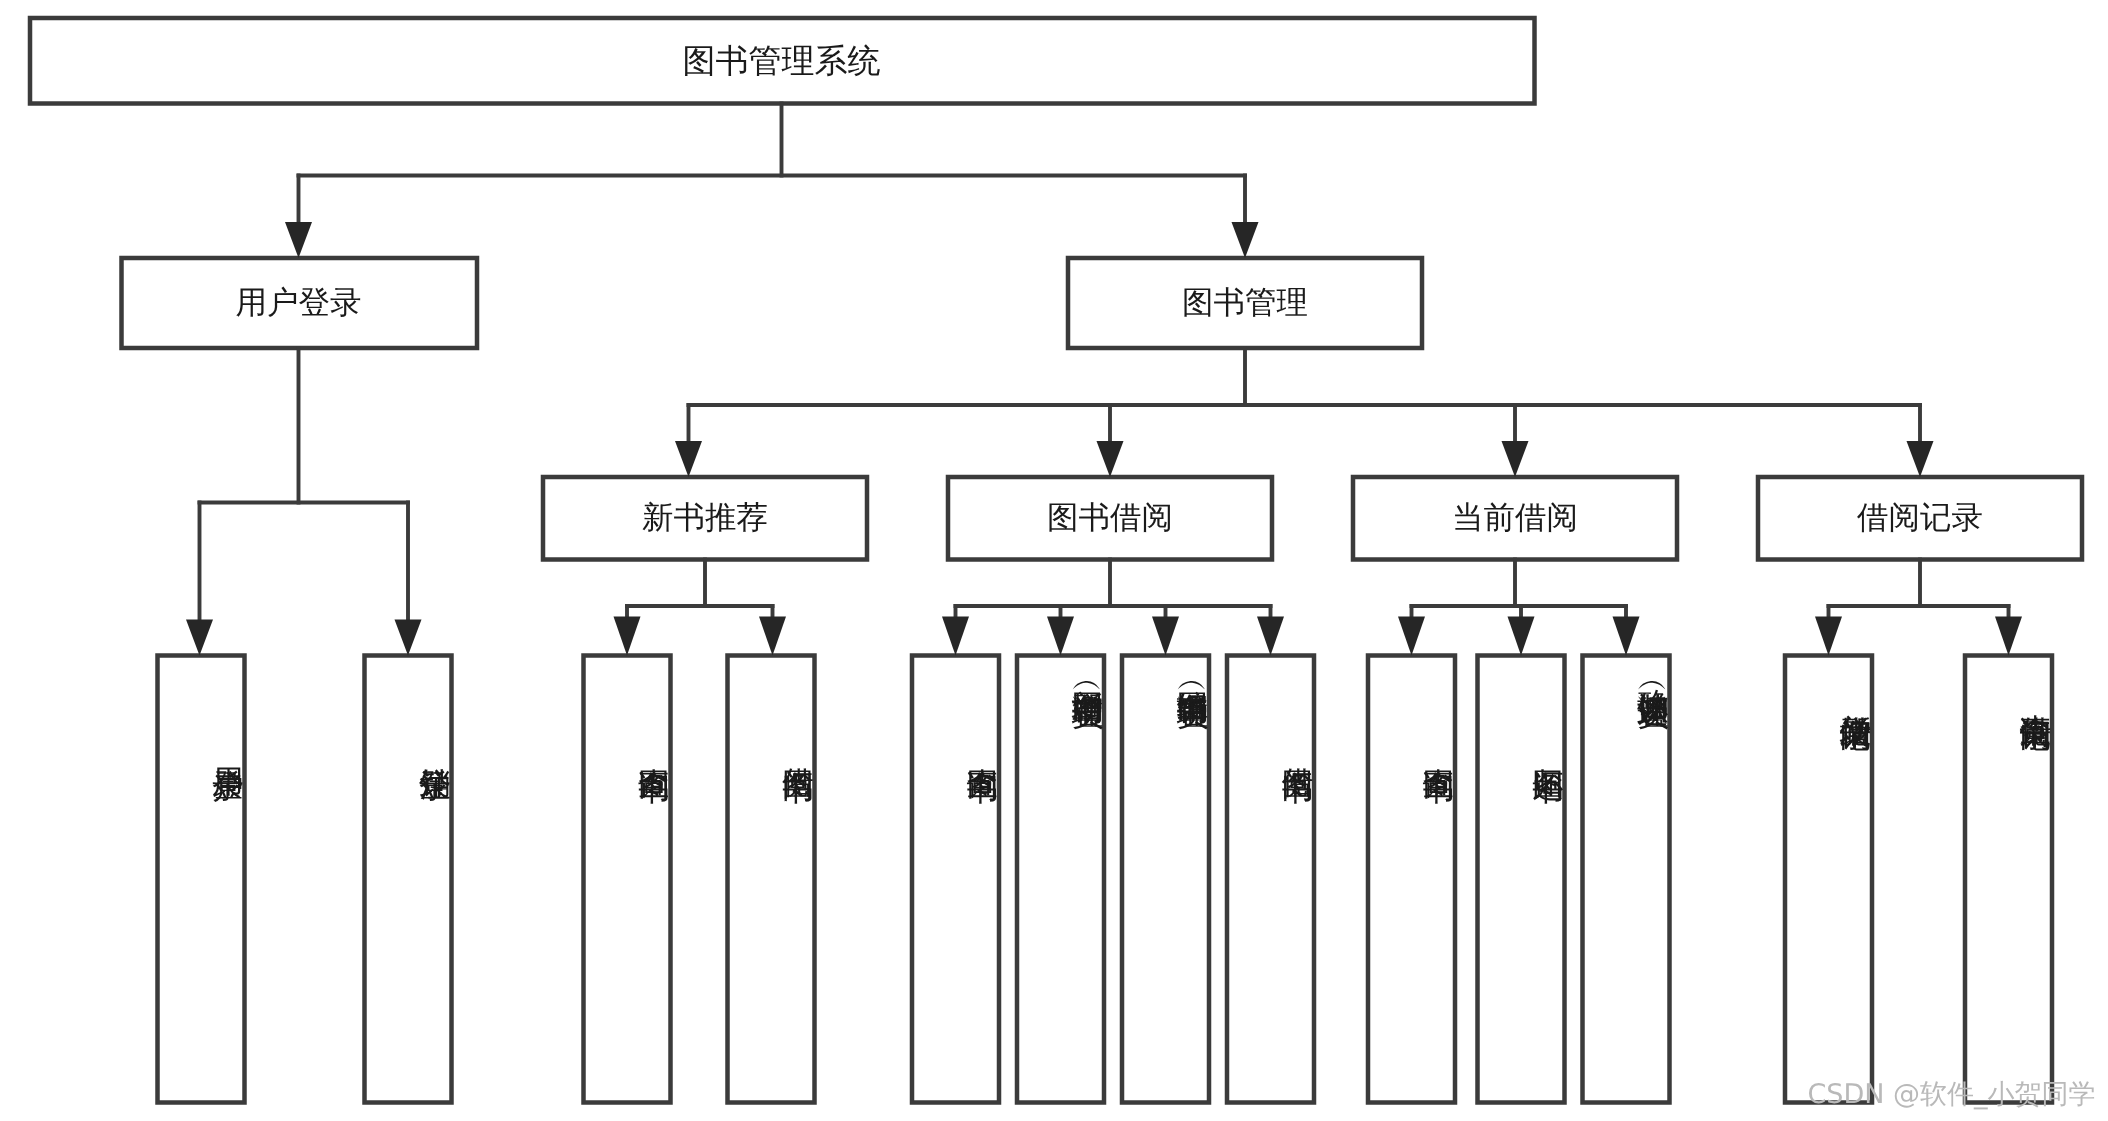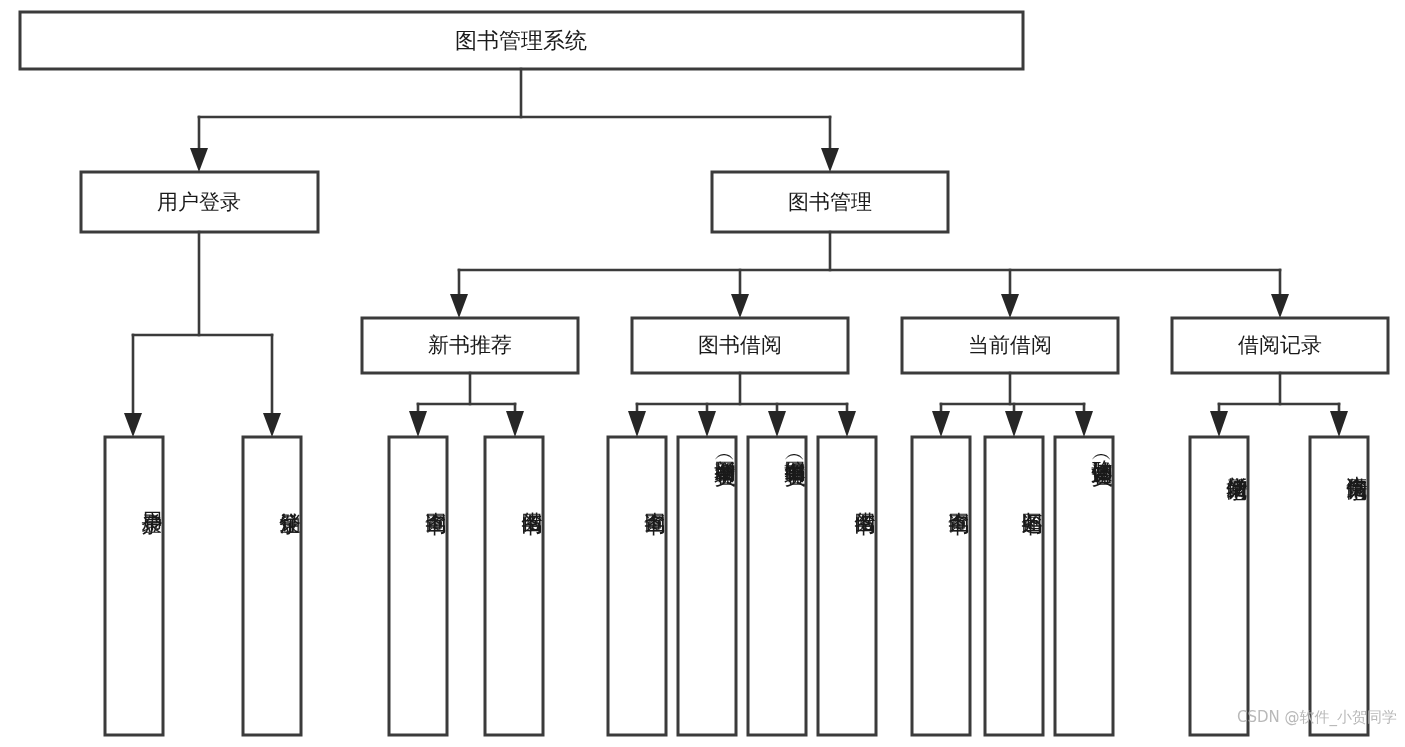--- a/index.html
+++ b/index.html
@@ -65,23 +65,23 @@
     line-height: 1.06;
     color: #1a1a1a;
     letter-spacing: 1px;
     white-space: nowrap;
     text-align: center;
     pointer-events: none;
   }
   .watermark {
     position: absolute;
     right: 8px;
-    bottom: 20px;
-    font-family: "DejaVu Sans", "Liberation Sans", sans-serif;
-    font-size: 15px;
+    bottom: 6px;
+    font-family: "DejaVu Sans", "Liberation Sans", sans-serif;
+    font-size: 18px;
     color: #b9b9b9;
     white-space: nowrap;
   }
 </style>
 </head>
 <body>
 
 <div id="diagram-root">
 
   <svg class="flow" viewBox="0 0 1405 747">

